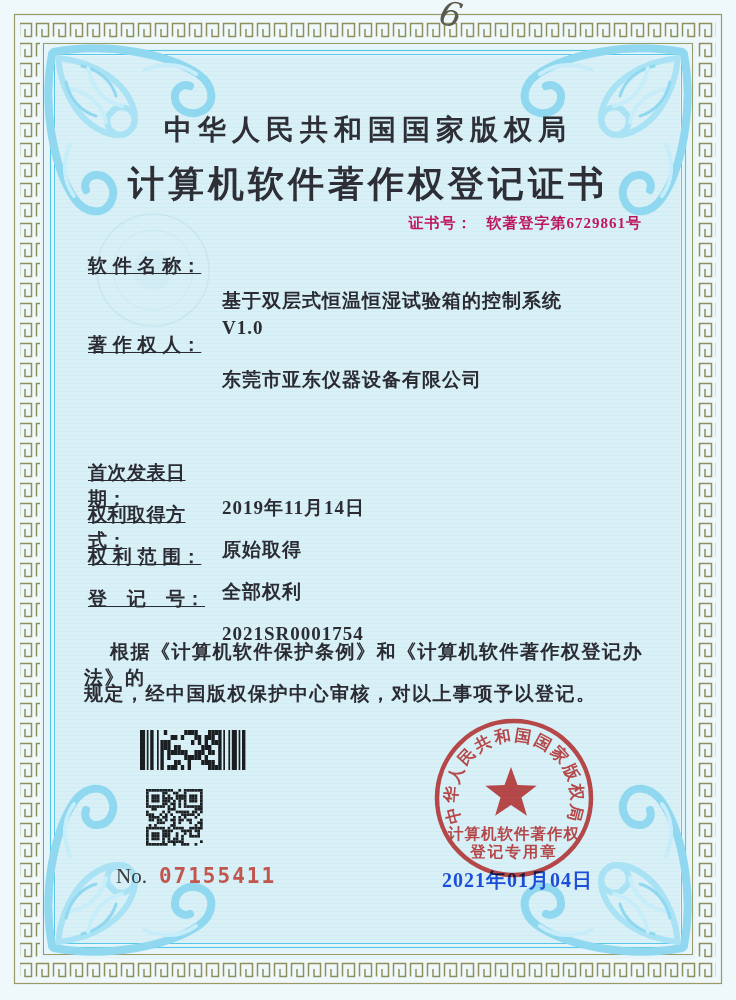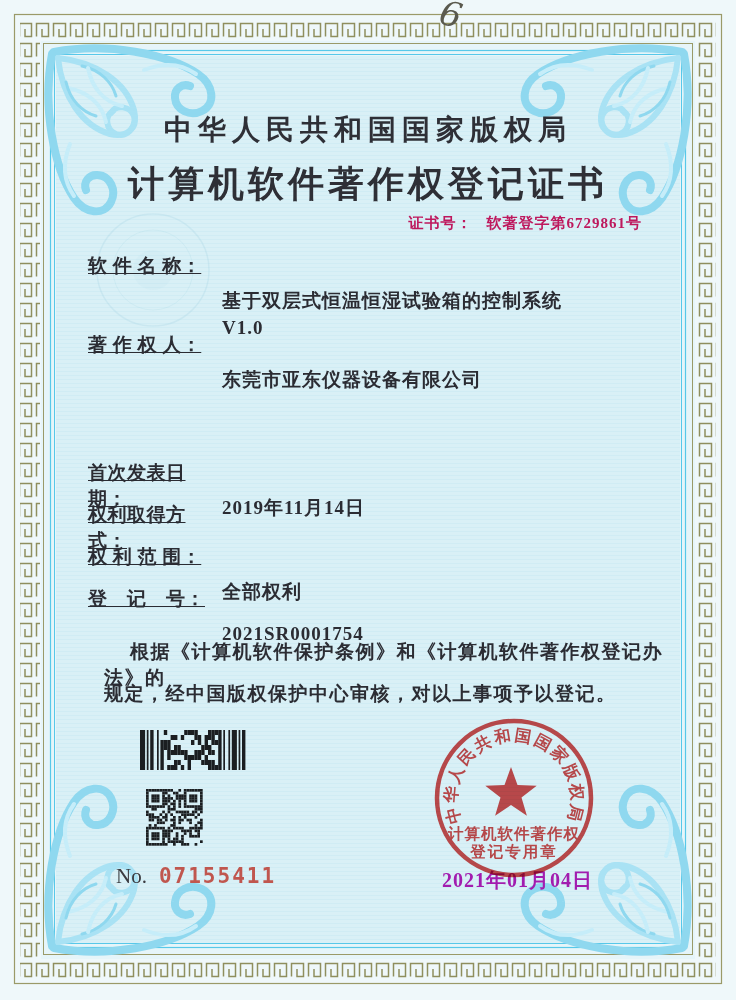--- a/index.html
+++ b/index.html
@@ -36,34 +36,34 @@
     letter-spacing:1px;color:#be185d;
   }
   .certno .lab{margin-right:14px;}
   .row{position:absolute;left:88px;display:flex;font-size:19px;font-weight:700;color:#2b2c33;}
   .row .lbl{width:134px;flex:0 0 134px;letter-spacing:0.5px;text-decoration:underline;}
   .row .val{letter-spacing:1px;line-height:27px;margin-top:34px;}
   .r0{top:253px;}.r1{top:332px;}.r2{top:418px;}.r3{top:460px;}
   .r4{top:502px;}.r5{top:544px;}.r6{top:586px;}
   .statement-line{
     position:absolute;left:84px;width:576px;font-size:19px;font-weight:700;
-    letter-spacing:1.5px;color:#2b2c33;margin-left:20px;
+    letter-spacing:1.5px;color:#2b2c33;
   }
   .s1{top:639px;text-indent:26px;}
   .s2{top:681px;}
   .barcode{position:absolute;left:140px;top:730px;}
   .qrcode{position:absolute;left:146px;top:789px;}
   .serial{position:absolute;left:116px;top:864px;font-size:21px;color:#3a3b40;}
   .serial .digits{
     font-family:"DejaVu Sans Mono",monospace;color:#c0564e;margin-left:12px;
     letter-spacing:2px;font-weight:700;font-size:21px;margin-top:32px;
   }
   .issue-date{
     position:absolute;left:442px;top:867px;font-size:20px;font-weight:700;
-    letter-spacing:1px;color:#a21caf;z-index:5;
+    letter-spacing:1px;color:#1d4ed8;z-index:5;
   }
   svg.seal{position:absolute;left:428px;top:712px;z-index:6;opacity:0.92;mix-blend-mode:multiply;}
   svg.watermark{position:absolute;left:88px;top:205px;z-index:2;opacity:0.5;}
 </style>
 </head>
 <body>
 
 <div class="page">
 
   <div class="mat"></div>
@@ -135,20 +135,21 @@
     <div class="row r1">
       <span class="lbl">著 作 权 人：</span>
       <span class="val">东莞市亚东仪器设备有限公司</span>
     </div>
     <div class="row r3">
       <span class="lbl">首次发表日期：</span>
       <span class="val">2019年11月14日</span>
     </div>
     <div class="row r4">
       <span class="lbl">权利取得方式：</span>
+      <span class="val">原始取得</span>
     </div>
     <div class="row r5">
       <span class="lbl">权 利 范 围：</span>
       <span class="val">全部权利</span>
     </div>
     <div class="row r6">
       <span class="lbl">登　记　号：</span>
       <span class="val">2021SR0001754</span>
     </div>
 

